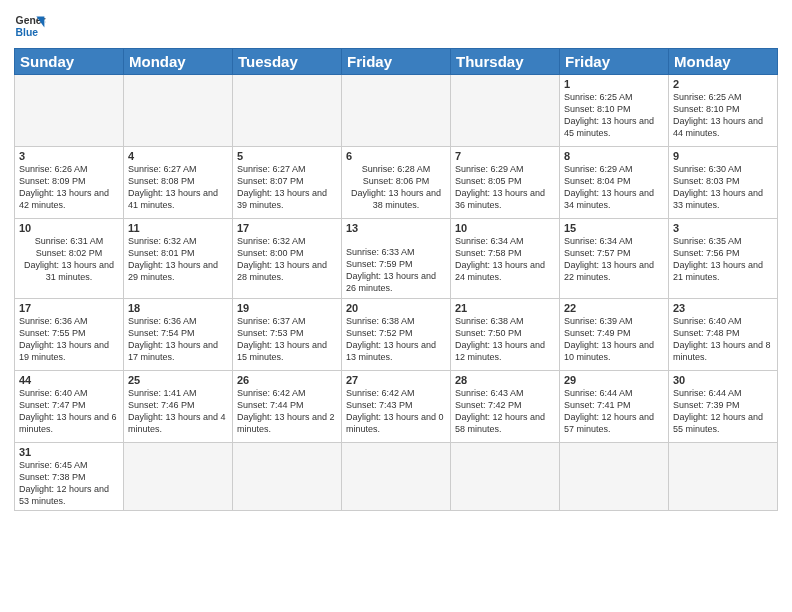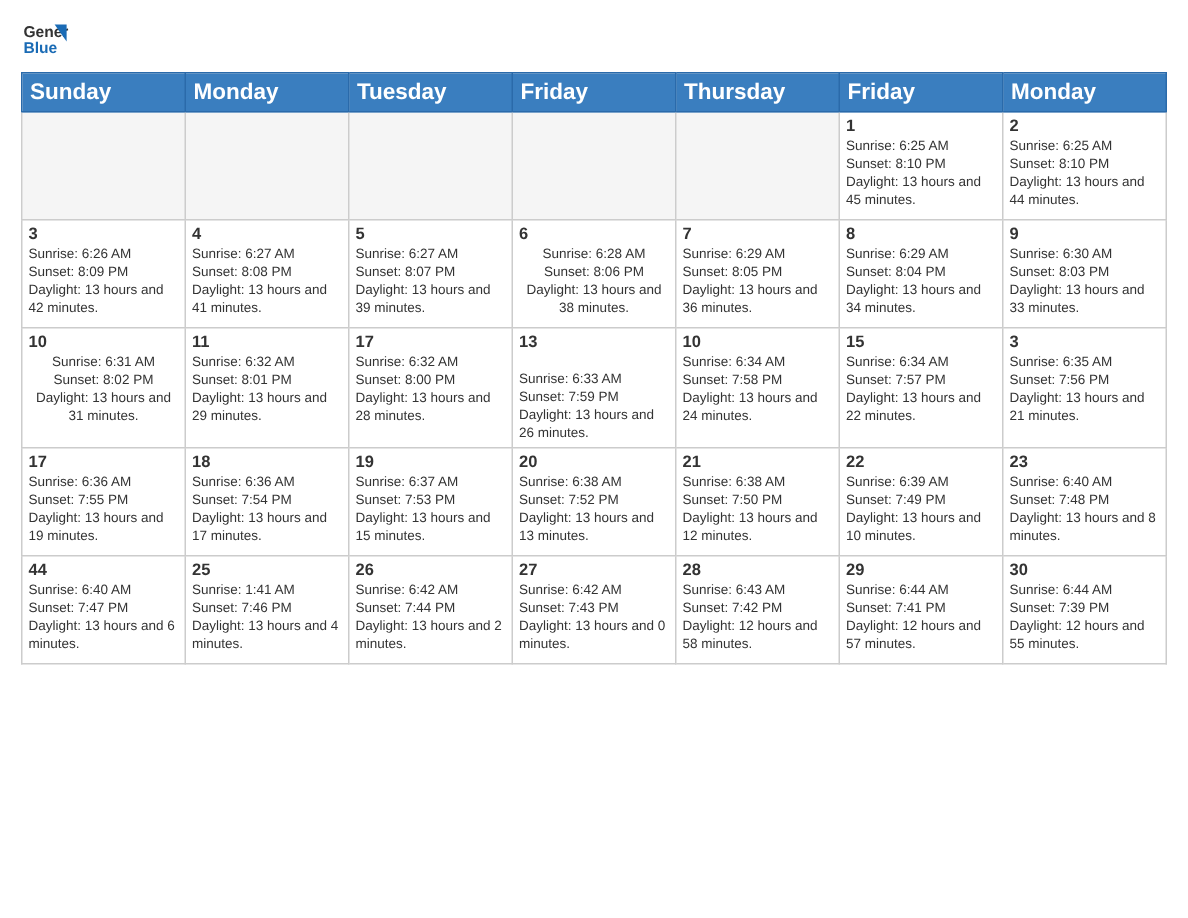--- a/index.html
+++ b/index.html
@@ -305,15 +305,29 @@
 Sunset: 7:41 PM
 Daylight: 12 hours and 57 minutes.</div>
           </td>
           <td>
             <div class="day-num">30</div>
             <div class="day-info" style="white-space: pre-line;">Sunrise: 6:44 AM
 Sunset: 7:39 PM
 Daylight: 12 hours and 55 minutes.</div>
           </td>
         </tr>
+        <tr class="last-row">
+          <td>
+            <div class="day-num">31</div>
+            <div class="day-info" style="white-space: pre-line;">Sunrise: 6:45 AM
+Sunset: 7:38 PM
+Daylight: 12 hours and 53 minutes.</div>
+          </td>
+          <td class="empty"></td>
+          <td class="empty"></td>
+          <td class="empty"></td>
+          <td class="empty"></td>
+          <td class="empty"></td>
+          <td class="empty"></td>
+        </tr>
       </tbody>
   </table>
 </div>
 
 </body></html>

